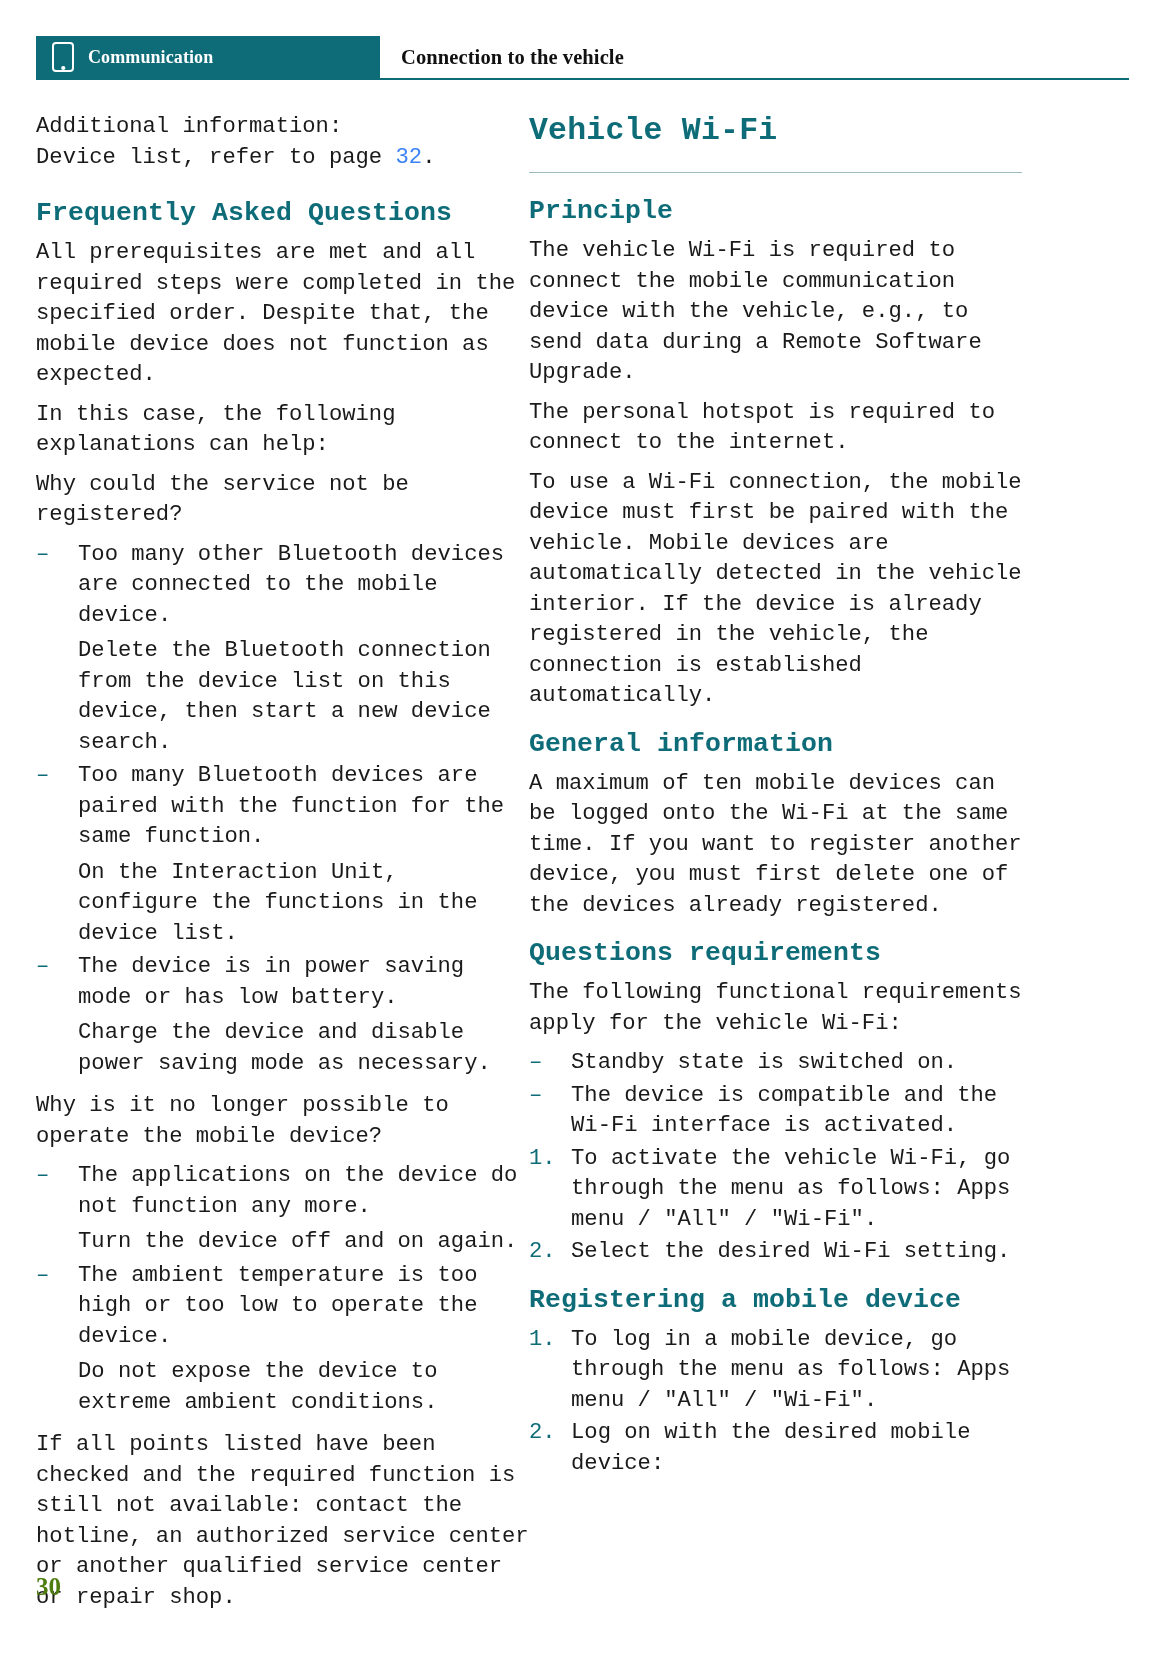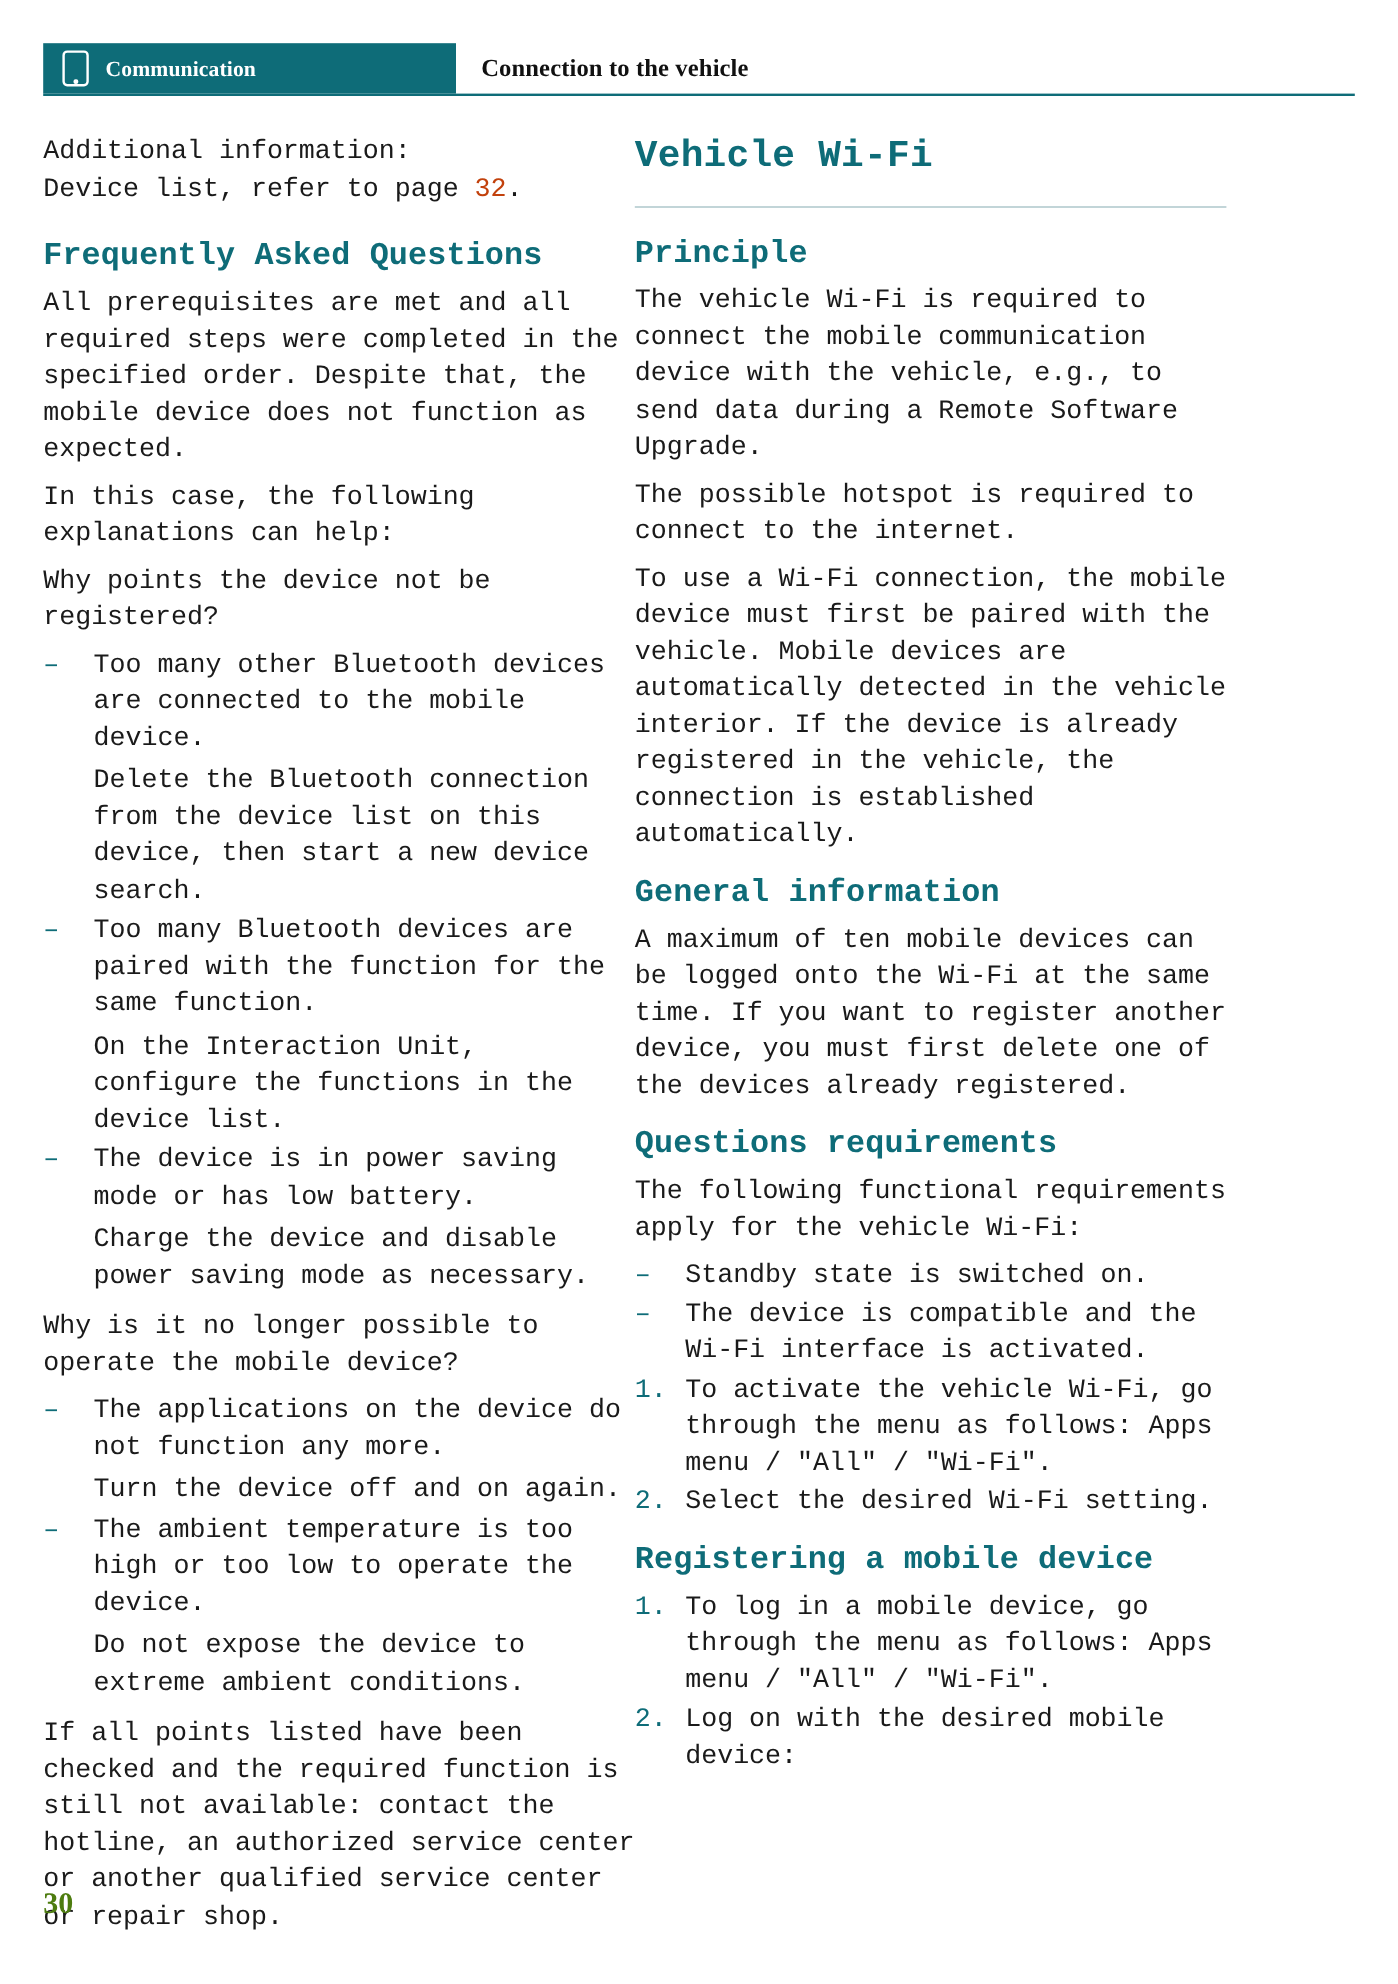--- a/index.html
+++ b/index.html
@@ -98,21 +98,21 @@
   
   p.body {
     font-size: 22.2px;
     line-height: 30.5px;
     color: #1a1a1a;
     margin-bottom: 9px;
     text-align: left;
   }
   p.tight { margin-bottom: 0; }
 
-  .link-ref { color: #c2410c; }
+  .link-ref { color: #3b82f6; }
 
   h2.section-title {
     font-size: 26.5px;
     font-weight: bold;
     color: #0e6c78;
     line-height: 32px;
     margin-top: 16px;
     margin-bottom: 9px;
     letter-spacing: 0.1px;
   }
@@ -192,21 +192,21 @@
   <div class="col">
 
     <p class="body tight">Additional information:</p>
     <p class="body"><span>Device list, refer to page </span><span class="link-ref">32</span><span>.</span></p>
 
     <h2 class="section-title first">Frequently Asked Questions</h2>
 
     <p class="body">All prerequisites are met and all required steps were completed in the specified order. Despite that, the mobile device does not function as expected.</p>
     <p class="body">In this case, the following explanations can help:</p>
 
-    <p class="body">Why points the device not be registered?</p>
+    <p class="body">Why could the service not be registered?</p>
 
     <ul class="dash-list">
       <li class="dash-item">
         <span class="marker">–</span>
         <span class="item-text">Too many other Bluetooth devices are connected to the mobile device.</span>
       </li>
       <p class="sub-para">Delete the Bluetooth connection from the device list on this device, then start a new device search.</p>
 
       <li class="dash-item">
         <span class="marker">–</span>
@@ -241,21 +241,21 @@
     <div class="gap-sm"></div>
     <p class="body">If all points listed have been checked and the required function is still not available: contact the hotline, an authorized service center or another qualified service center or repair shop.</p>
   </div>
 
   <div class="col">
 
     <h1 class="chapter-title">Vehicle Wi-Fi</h1>
 
     <h2 class="section-title" style="margin-top:0;">Principle</h2>
     <p class="body">The vehicle Wi-Fi is required to connect the mobile communication device with the vehicle, e.g., to send data during a Remote Software Upgrade.</p>
-    <p class="body">The possible hotspot is required to connect to the internet.</p>
+    <p class="body">The personal hotspot is required to connect to the internet.</p>
     <p class="body">To use a Wi-Fi connection, the mobile device must first be paired with the vehicle. Mobile devices are automatically detected in the vehicle interior. If the device is already registered in the vehicle, the connection is established automatically.</p>
 
     <h2 class="section-title">General information</h2>
     <p class="body">A maximum of ten mobile devices can be logged onto the Wi-Fi at the same time. If you want to register another device, you must first delete one of the devices already registered.</p>
 
     <h2 class="section-title">Questions requirements</h2>
     <p class="body">The following functional requirements apply for the vehicle Wi-Fi:</p>
     <ul class="dash-list">
       <li class="dash-item">
         <span class="marker">–</span>

